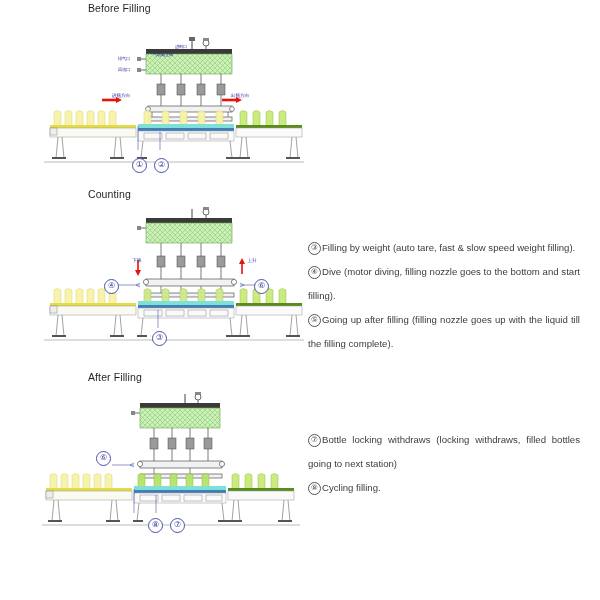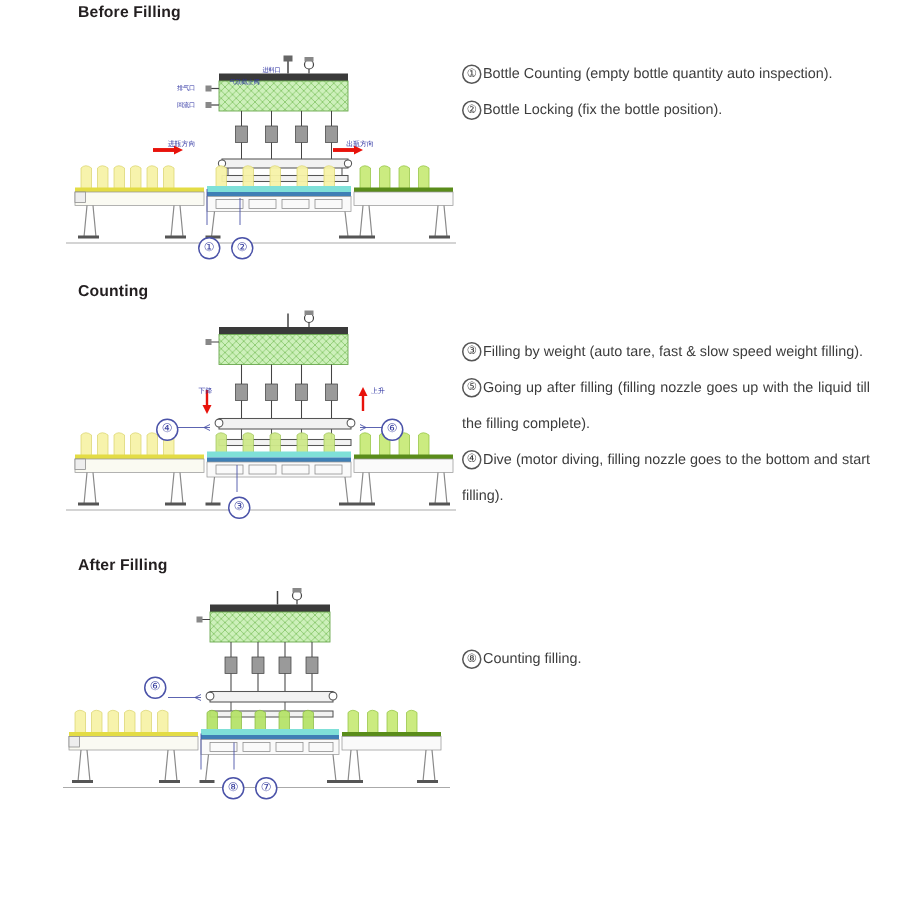--- a/index.html
+++ b/index.html
@@ -5,22 +5,22 @@
   html,body{margin:0;padding:0;}
   body{
     width:600px;height:600px;background:#ffffff;
     font-family:"Liberation Sans","DejaVu Sans",sans-serif;
     color:#231f20;overflow:hidden;position:relative;
   }
   .page{position:relative;width:600px;height:600px;}
 
   
   .heading{
-    position:absolute;font-size:10.5px;font-weight:bold;
-    color:#231f20;letter-spacing:.1px;white-space:nowrap;
+    position:absolute;font-size:10.5px;font-weight:normal;
+    color:#231f20;letter-spacing:.1px;white-space:nowrap;margin-left:36px;
   }
 
   
   .textcol{position:absolute;left:308px;width:272px;}
   .para{
     font-size:9.6px;line-height:24px;color:#3c3c3c;
     text-align:justify;text-justify:inter-word;
   }
   .para .num{
     display:inline-block;width:11px;height:11px;line-height:10px;
@@ -197,24 +197,20 @@
   <div class="cn" style="left:175px;top:44px;">进料口</div>
   <div class="cn" style="left:153px;top:52px;">气动截止阀</div>
   <div class="cn" style="left:118px;top:56px;">排气口</div>
   <div class="cn" style="left:118px;top:67px;">回流口</div>
   <div class="cn-dir" style="left:103px;top:93px;width:36px;">进瓶方向</div>
   <div class="cn-dir" style="left:222px;top:93px;width:36px;">出瓶方向</div>
 
   <div class="callout" style="left:132px;top:158px;">①</div>
   <div class="callout" style="left:154px;top:158px;">②</div>
 
-  <div class="textcol" style="top:38px;">
-    <div class="para"><span class="num">①</span><span>Bottle Counting (empty bottle quantity auto inspection).</span></div>
-    <div class="para"><span class="num">②</span><span>Bottle Locking (fix the bottle position).</span></div>
-  </div>
 
   <div class="heading" style="left:52px;top:188px;">Counting</div>
 
   <div class="diagram" style="left:40px;top:200px;">
     <svg width="268" height="155" viewBox="0 0 268 155">
       <defs>
         <pattern id="hatchB" width="5" height="5" patternUnits="userSpaceOnUse">
           <rect width="5" height="5" fill="#cdf0bb"></rect>
           <path d="M0 5 L5 0" stroke="#7cc25e" stroke-width=".5"></path>
           <path d="M0 0 L5 5" stroke="#7cc25e" stroke-width=".5"></path>
@@ -348,24 +344,24 @@
     </svg>
   </div>
 
   <div class="cn-dir" style="left:130px;top:258px;width:14px;">下降</div>
   <div class="cn-dir" style="left:245px;top:258px;width:14px;">上升</div>
 
   <div class="callout" style="left:104px;top:279px;">④</div>
   <div class="callout" style="left:254px;top:279px;">⑥</div>
   <div class="callout" style="left:152px;top:331px;">③</div>
 
-  <div class="textcol" style="top:223px;">
+  <div class="textcol" style="top:236px;">
     <div class="para"><span class="num">③</span><span>Filling by weight (auto tare, fast &amp; slow speed weight filling).</span></div>
+    <div class="para"><span class="num">④</span><span>Dive (motor diving, filling nozzle goes to the bottom and start filling).</span></div>
     <div class="para"><span class="num">⑤</span><span>Going up after filling (filling nozzle goes up with the liquid till the filling complete).</span></div>
-    <div class="para"><span class="num">④</span><span>Dive (motor diving, filling nozzle goes to the bottom and start filling).</span></div>
   </div>
 
   <div class="heading" style="left:52px;top:371px;">After Filling</div>
 
   <div class="diagram" style="left:40px;top:385px;">
     <svg width="268" height="155" viewBox="0 0 268 155">
       <defs>
         <pattern id="hatchC" width="5" height="5" patternUnits="userSpaceOnUse">
           <rect width="5" height="5" fill="#cdf0bb"></rect>
           <path d="M0 5 L5 0" stroke="#7cc25e" stroke-width=".5"></path>
@@ -486,16 +482,17 @@
         <path d="M116 110 L116 128"></path>
       </g>
     </svg>
   </div>
 
   <div class="callout" style="left:96px;top:451px;">⑥</div>
   <div class="callout" style="left:148px;top:518px;">⑧</div>
   <div class="callout" style="left:170px;top:518px;">⑦</div>
 
   <div class="textcol" style="top:428px;">
-    <div class="para"><span class="num">⑧</span><span>Counting filling.</span></div>
+    <div class="para"><span class="num">⑦</span><span>Bottle locking withdraws (locking withdraws, filled bottles going to next station)</span></div>
+    <div class="para"><span class="num">⑧</span><span>Cycling filling.</span></div>
   </div>
 
 </div>
 
 </body></html>

